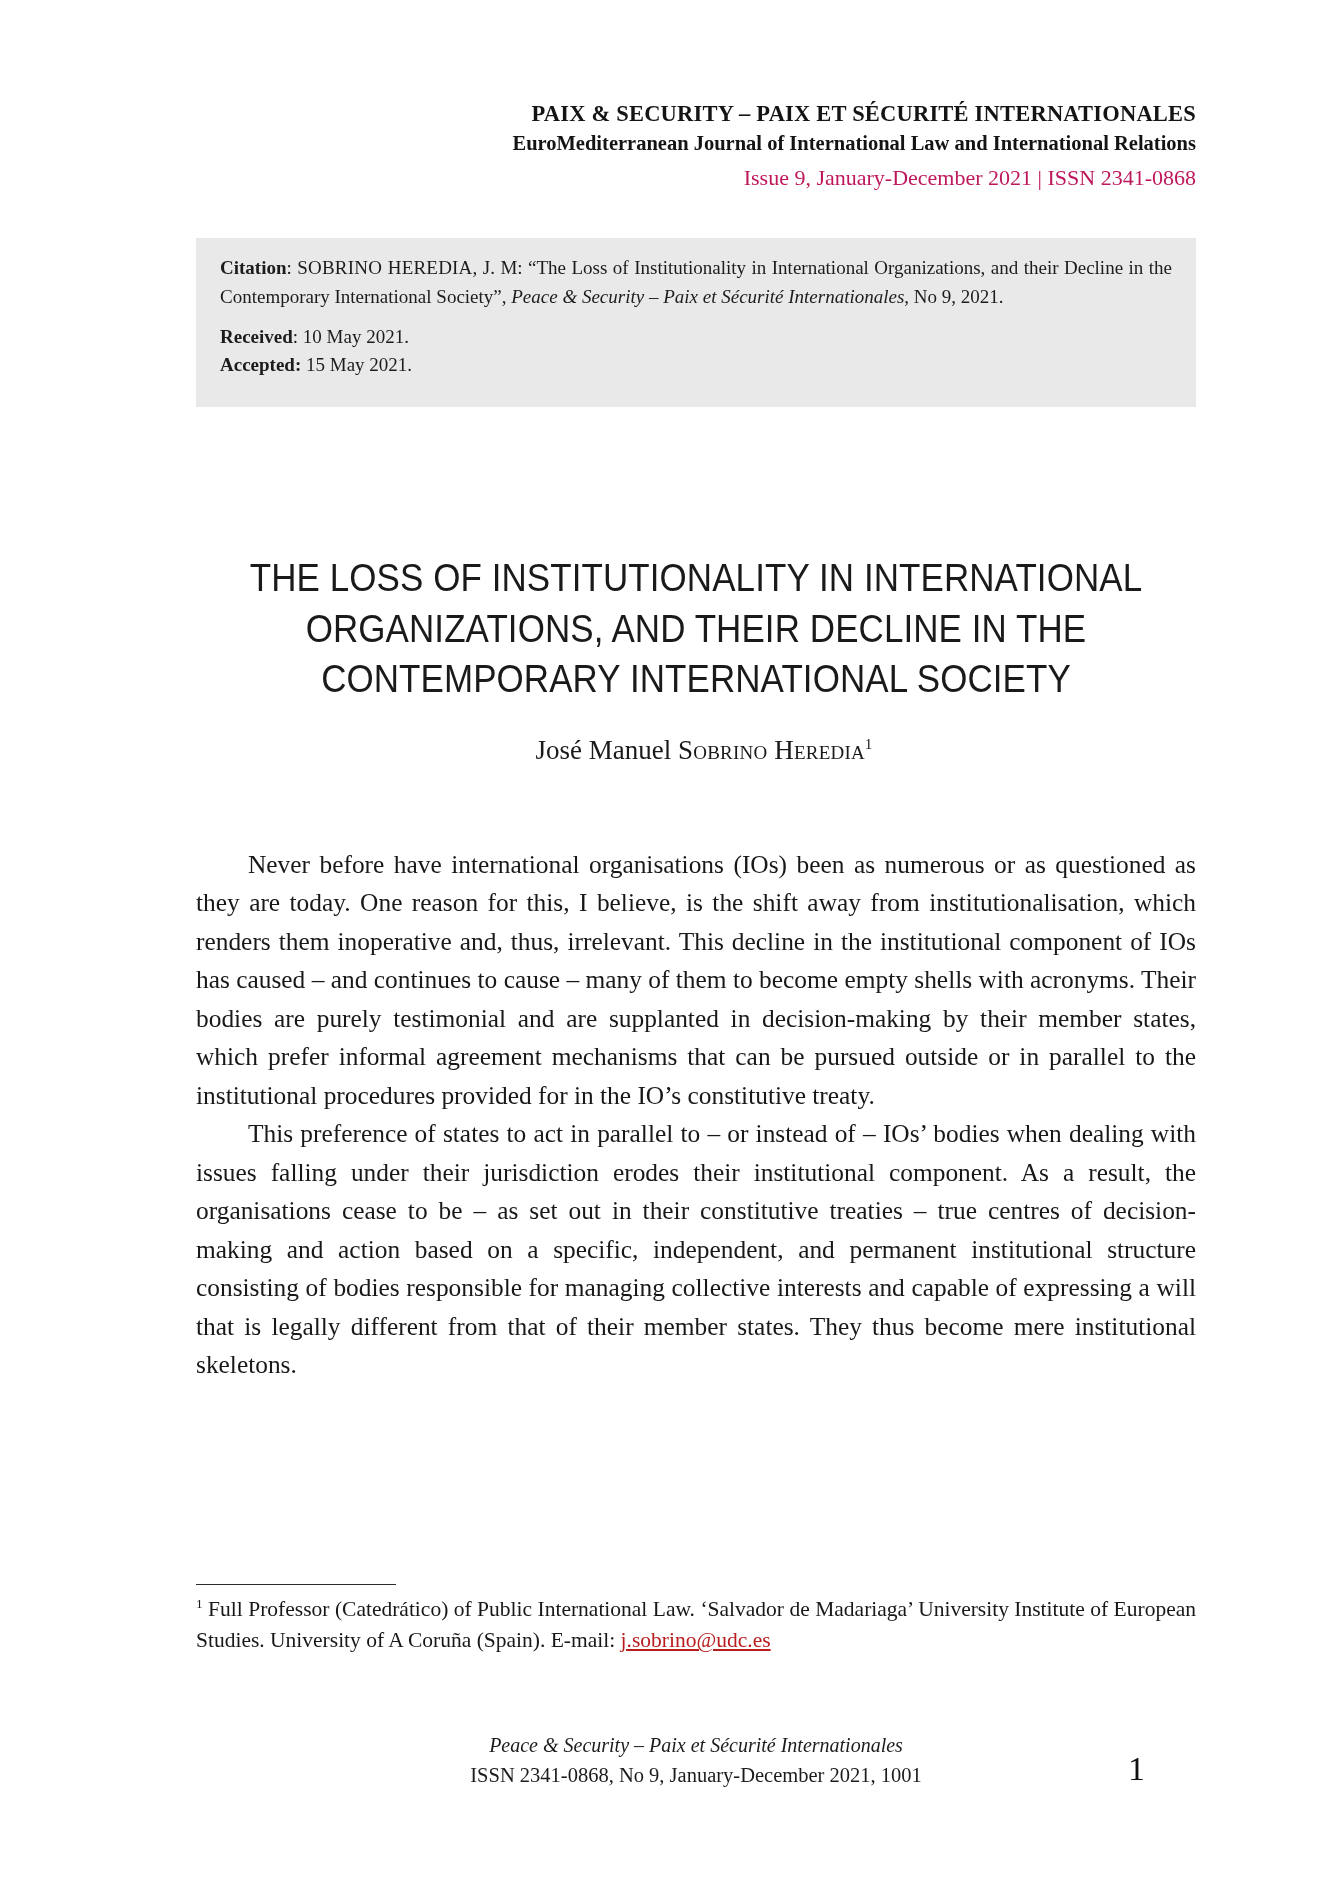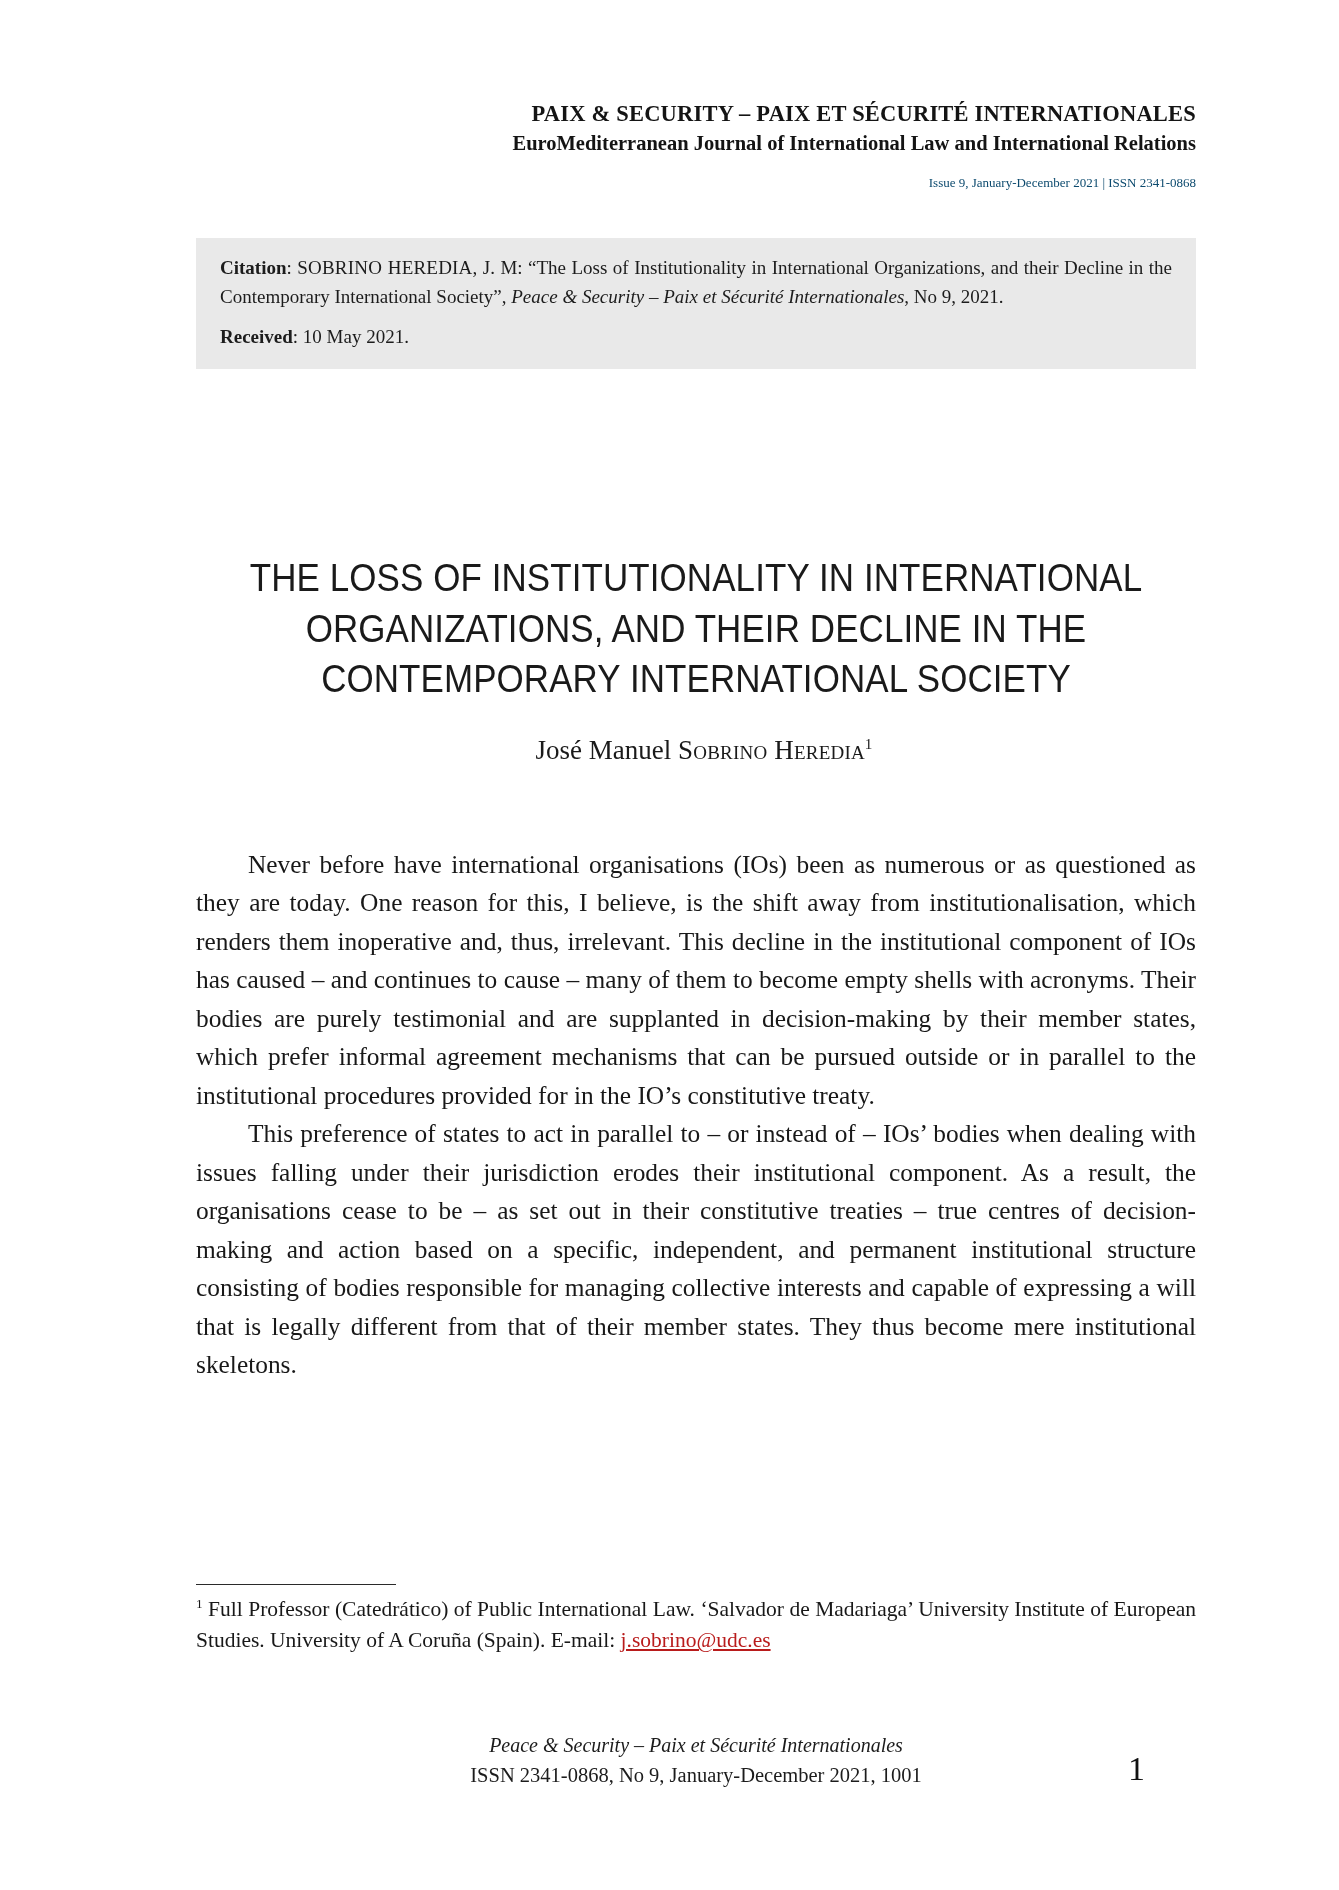--- a/index.html
+++ b/index.html
@@ -44,42 +44,42 @@
     font-family: "Liberation Serif", "DejaVu Serif", serif;
     font-weight: bold;
     font-size: 20.5px;
     line-height: 1.36;
     color: #141414;
     margin-top: 1px;
     white-space: nowrap;
   }
   .masthead-issue {
     font-family: "Liberation Serif", "DejaVu Serif", serif;
-    font-size: 13px;
+    font-size: 22px;
     line-height: 1.42;
-    color: #0c4a6e;
-    margin-top: 16px;
+    color: #be185d;
+    margin-top: 4px;
   }
   .masthead-doi {
     font-family: "Liberation Serif", "DejaVu Serif", serif;
     font-size: 19.5px;
     line-height: 1.42;
     color: #1f1f1f;
     margin-top: 2px;
   }
 
   
   .citation-box {
     position: absolute;
     left: 196px;
     top: 238px;
     width: 1000px;
     background: #e9e9e9;
     box-sizing: border-box;
-    padding: 16px 24px 18px 24px;
+    padding: 16px 24px 28px 24px;
   }
   .citation-line {
     font-family: "Liberation Serif", "DejaVu Serif", serif;
     font-size: 19px;
     line-height: 1.50;
     color: #1c1c1c;
     text-align: justify;
   }
   .citation-line .lbl {
     font-weight: bold;
@@ -229,20 +229,23 @@
   </div>
 
   <div class="citation-box">
     <div class="citation-line">
       <span class="lbl">Citation</span><span>: </span><span class="smallcaps">SOBRINO HEREDIA</span><span>, J. M: </span><span>“The Loss of Institutionality in International Organizations, and their Decline in the Contemporary International Society”, </span><span class="ital">Peace &amp; Security – Paix et Sécurité Internationales</span><span>, No 9, 2021.</span>
     </div>
     <div class="dates">
       <div class="date-line">
         <span class="lbl">Received</span><span>: 10 May 2021.</span>
       </div>
+      <div class="date-line">
+        <span class="lbl">Accepted:</span><span> 15 May 2021.</span>
+      </div>
     </div>
   </div>
 
   <h1 class="article-title">THE LOSS OF INSTITUTIONALITY IN INTERNATIONAL ORGANIZATIONS, AND THEIR DECLINE IN THE CONTEMPORARY INTERNATIONAL SOCIETY</h1>
 
   <div class="author-line">
     <span>José Manuel </span><span class="smallcaps">Sobrino Heredia</span><sup>1</sup>
   </div>
 
   <div class="body-text">

